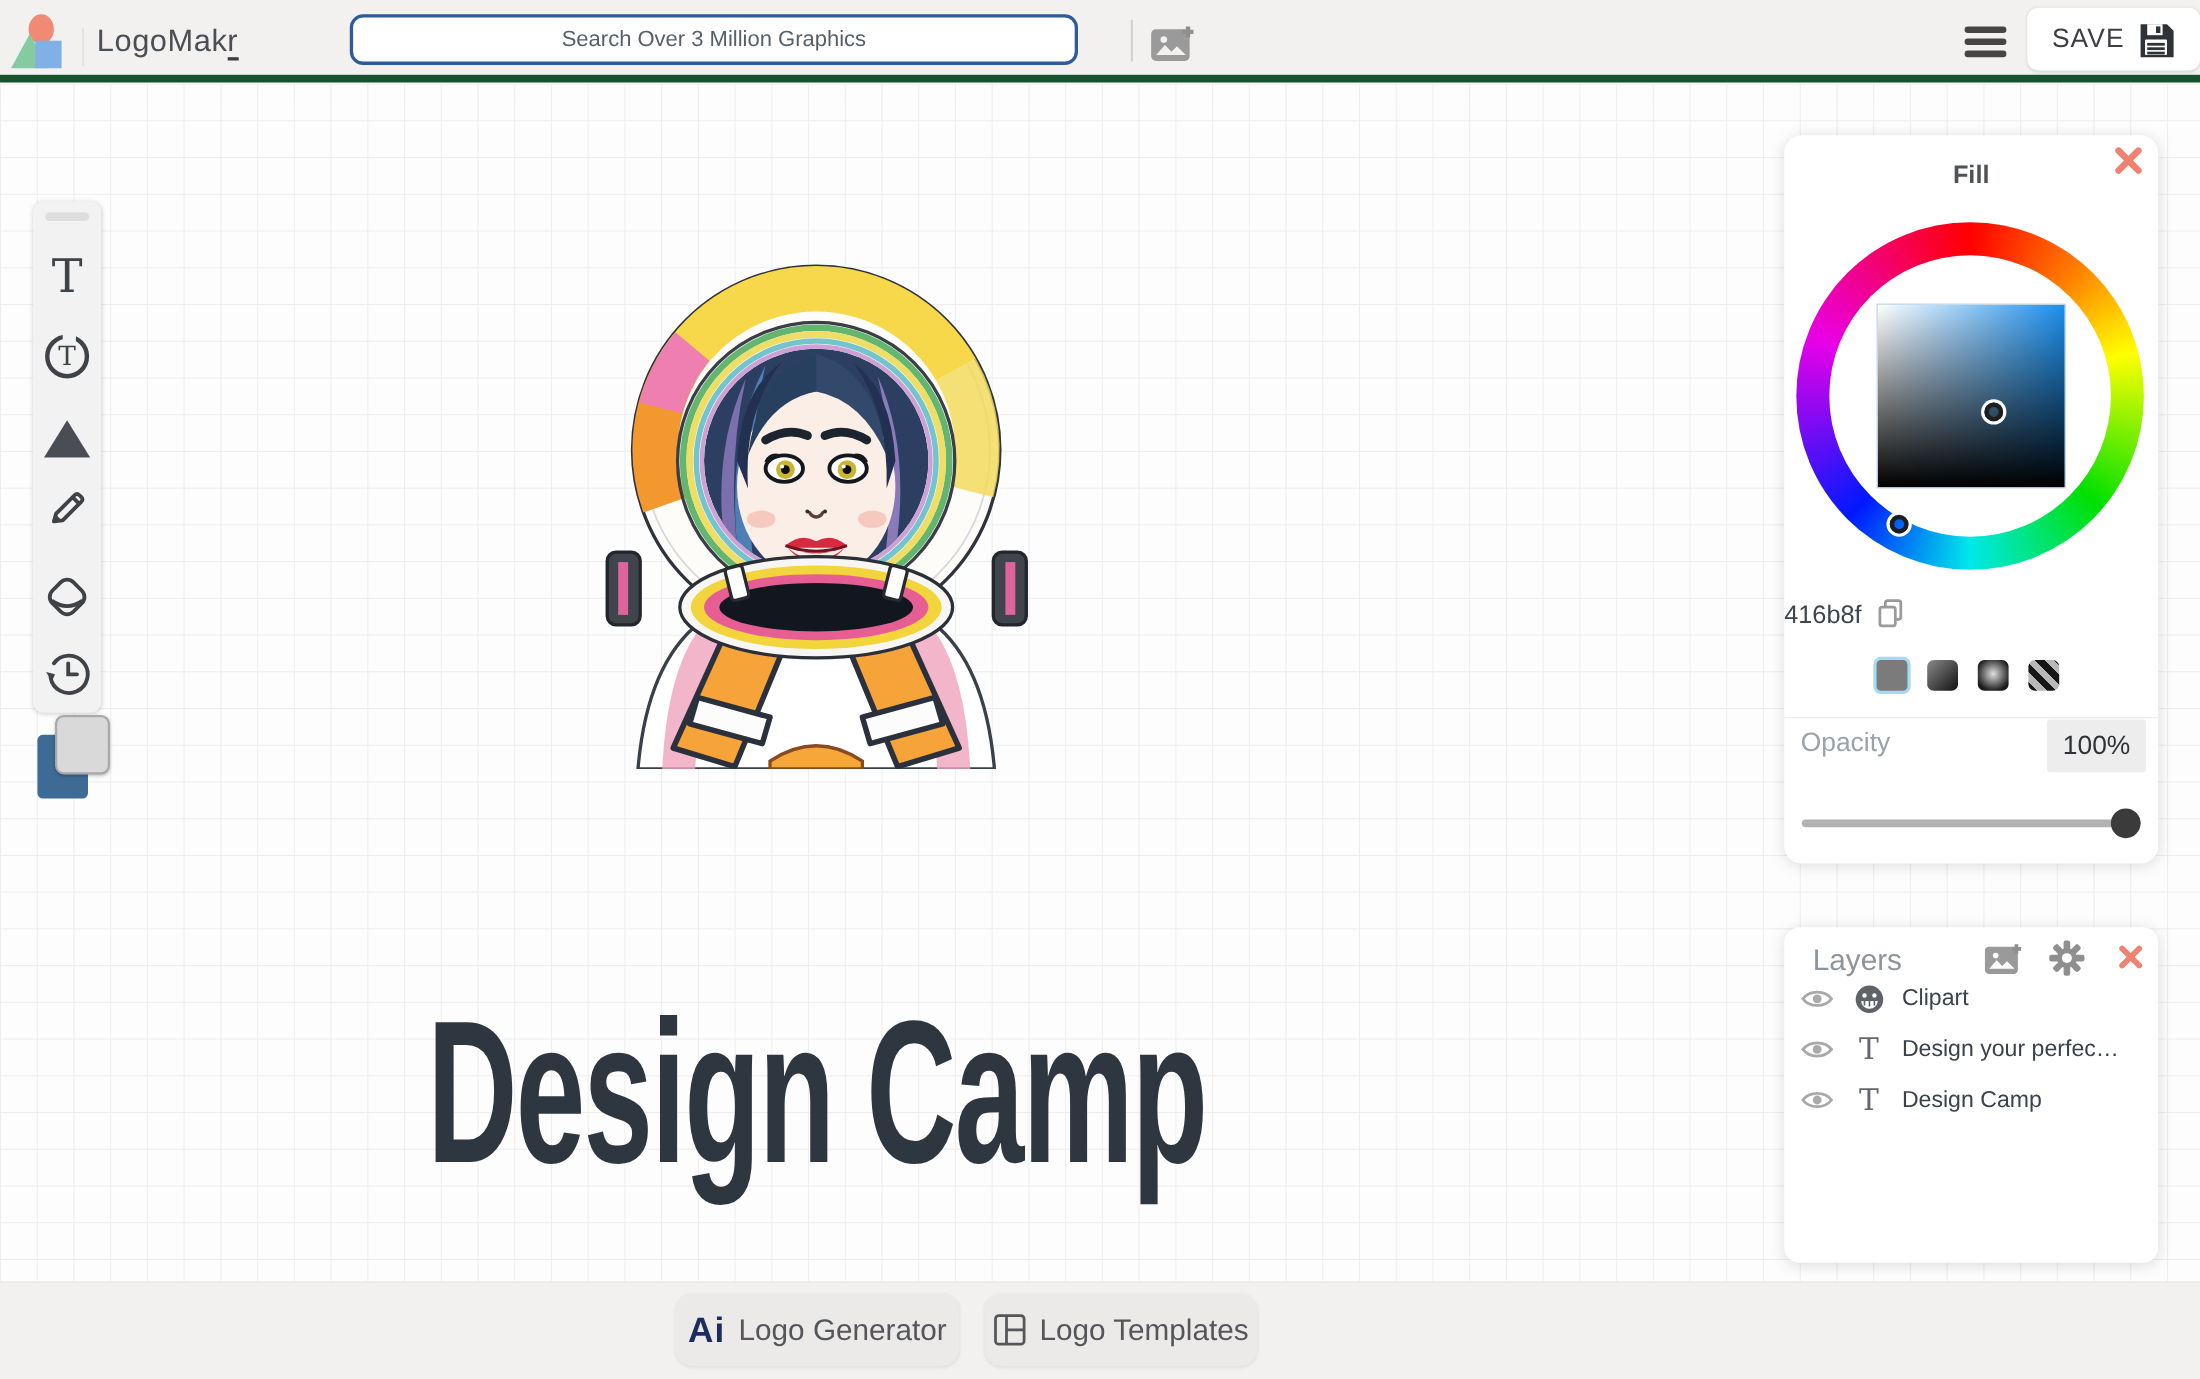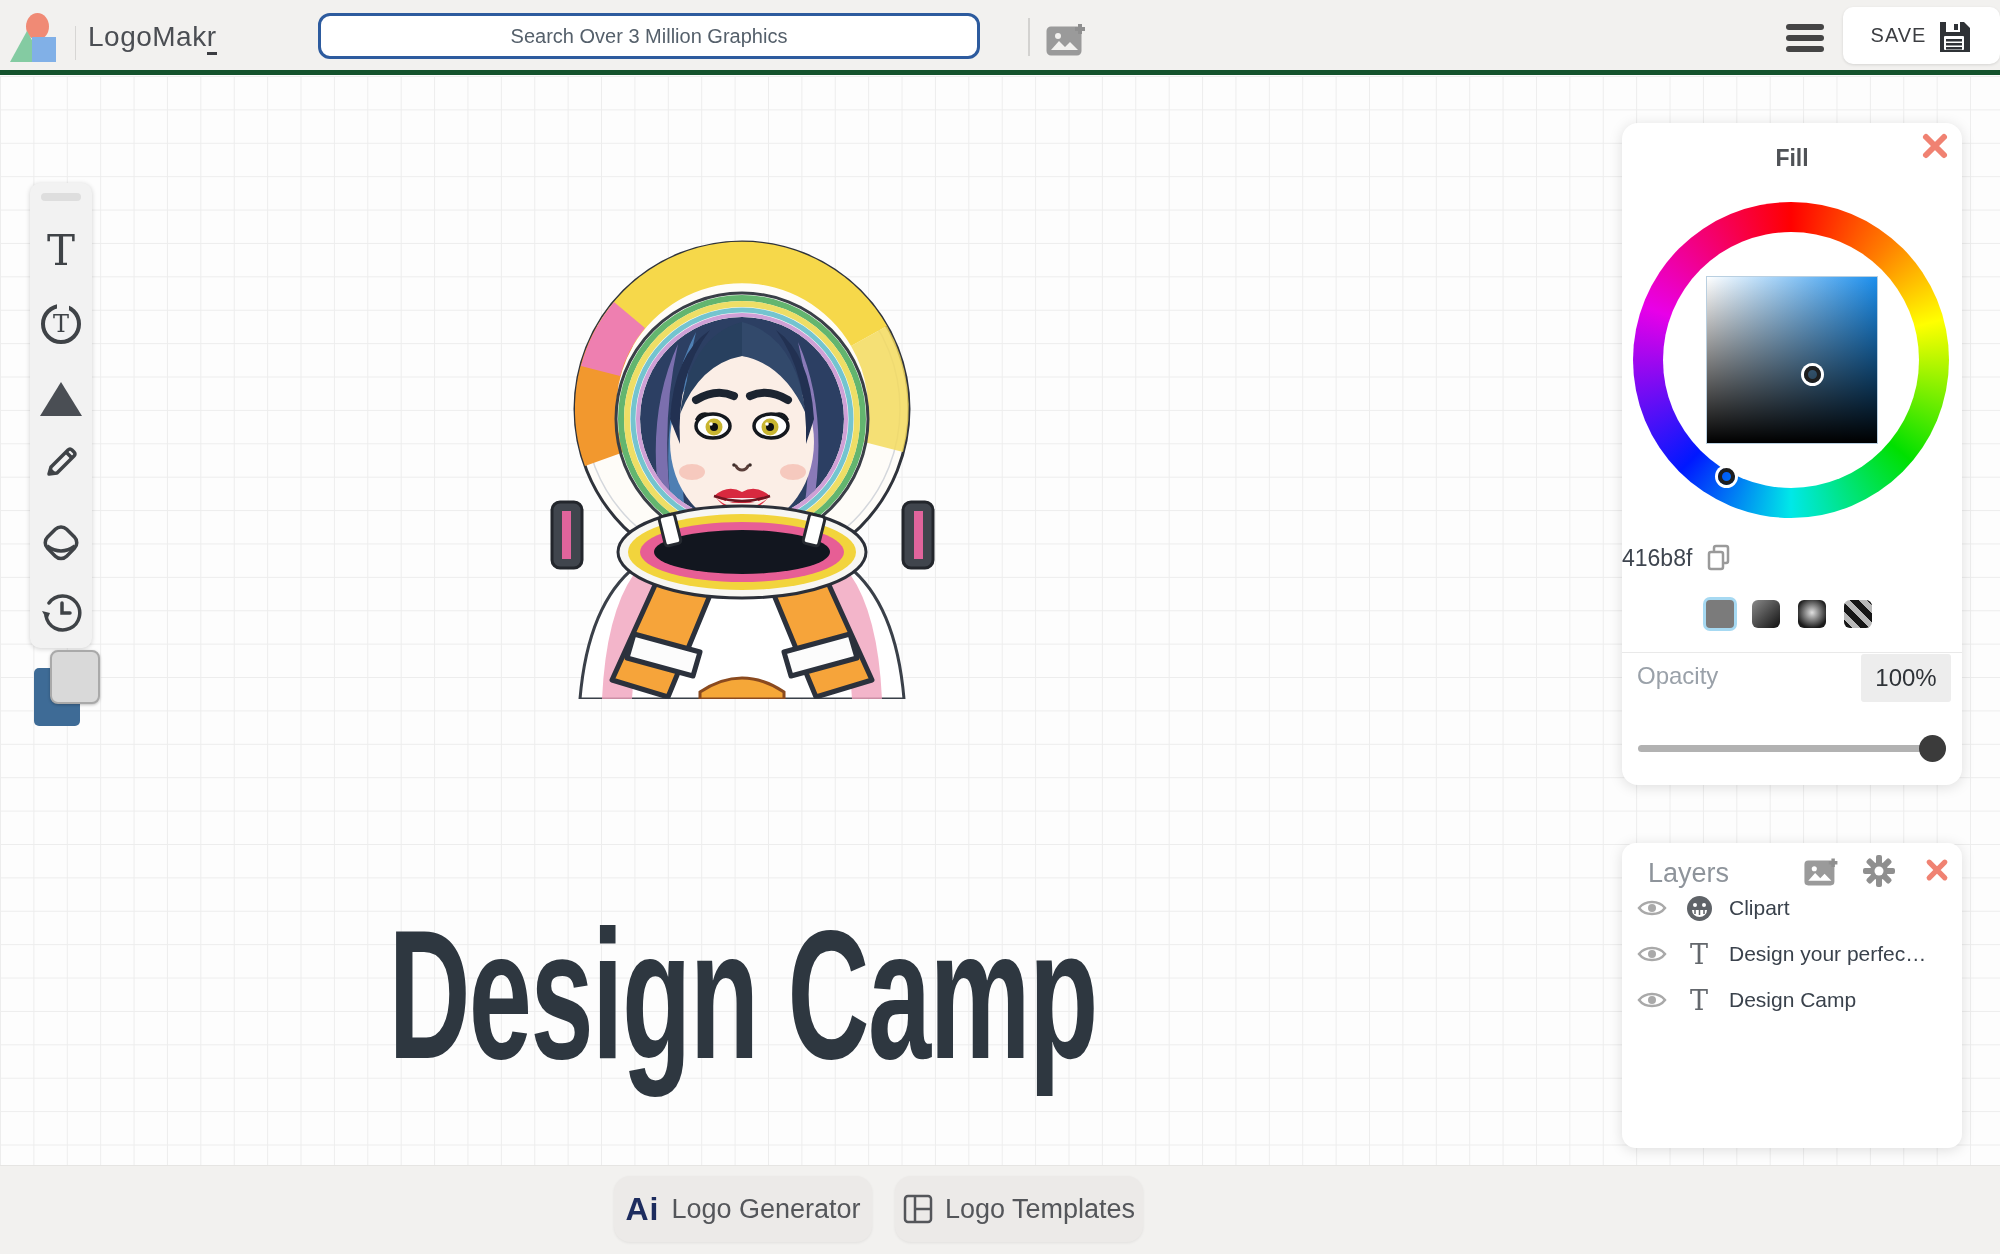--- a/index.html
+++ b/index.html
@@ -1,35 +1,35 @@
 <!DOCTYPE html>
 <html><head>
 <meta charset="utf-8">
 <style>
   * { margin:0; padding:0; box-sizing:border-box; }
   html,body { width:2000px; height:1254px; overflow:hidden; font-family:"Liberation Sans",sans-serif; background:#fcfcfc; }
 
   
-  #topbar { position:absolute; left:0; top:0; width:2000px; height:75px; background:#f2f1ef; border-bottom:5px solid #14532d; z-index:30; }
+  #topbar { position:absolute; left:0; top:0; width:2000px; height:75px; background:#f2f1ef; border-bottom:7px solid #14532d; z-index:30; }
   #logo-shapes { position:absolute; left:10px; top:10px; width:55px; height:55px; }
   .logo-circle { position:absolute; left:16px; top:3px; width:23px; height:27px; border-radius:50%; background:#f08a75; }
   .logo-triangle { position:absolute; left:0; top:21px; width:0; height:0; border-left:17px solid transparent; border-right:17px solid transparent; border-bottom:31px solid #84cba2; }
   .logo-square { position:absolute; left:22px; top:27px; width:24px; height:25px; background:#81b0e7; }
   #logo-divider { position:absolute; left:75px; top:26px; width:1px; height:34px; background:#d7d6d4; }
   #brand { position:absolute; left:88px; top:21px; font-size:28px; color:#4b4e53; font-weight:500; letter-spacing:.5px; }
   #brand .brand-r { border-bottom:3px solid #3c3e42; }
   #search-input { position:absolute; left:318px; top:13px; width:662px; height:46px; border:3px solid #2d5b9e; border-radius:12px; background:#fff; text-align:center; font-size:20px; color:#701a75; font-family:"Liberation Sans",sans-serif; outline:none; }
   #search-input::placeholder { color:#55606b; opacity:1; }
   #topbar-divider2 { position:absolute; left:1028px; top:18px; width:2px; height:38px; background:#d3d2d0; }
   #add-image-btn { position:absolute; left:1046px; top:20px; width:42px; height:38px; cursor:pointer; }
   #menu-btn { position:absolute; left:1786px; top:24px; width:38px; height:28px; cursor:pointer; }
   #menu-btn .bar { position:absolute; left:0; width:38px; height:6px; border-radius:3px; background:#454545; }
   #menu-btn .bar:nth-child(1){top:0;} #menu-btn .bar:nth-child(2){top:11px;} #menu-btn .bar:nth-child(3){top:22px;}
   #save-btn { position:absolute; left:1843px; top:7px; width:157px; height:57px; background:#fff; border-radius:10px; box-shadow:0 1px 3px rgba(0,0,0,.12); display:flex; align-items:center; justify-content:center; gap:10px; cursor:pointer; }
-  #save-btn .save-label { font-size:20px; color:#3c3e42; letter-spacing:1px; }
+  #save-btn .save-label { font-size:24px; color:#3c3e42; letter-spacing:1px; }
 
   
   #canvas { position:absolute; left:0; top:76px; width:2000px; height:1089px; background-color:#fdfdfd;
     background-image:linear-gradient(#ededed 1px,transparent 1px),linear-gradient(90deg,#ededed 1px,transparent 1px);
     background-size:33.4px 33.4px; }
 
   
   #toolbar { position:absolute; left:30px; top:183px; width:62px; height:465px; background:#f2f2f2; border-radius:10px; box-shadow:0 1px 5px rgba(0,0,0,.18); z-index:20; }
   #toolbar .handle { position:absolute; left:11px; top:10px; width:40px; height:8px; border-radius:4px; background:#dedede; }
   .tool { position:absolute; left:0; width:62px; height:52px; display:flex; align-items:center; justify-content:center; cursor:pointer; color:#3f3f3f; }

